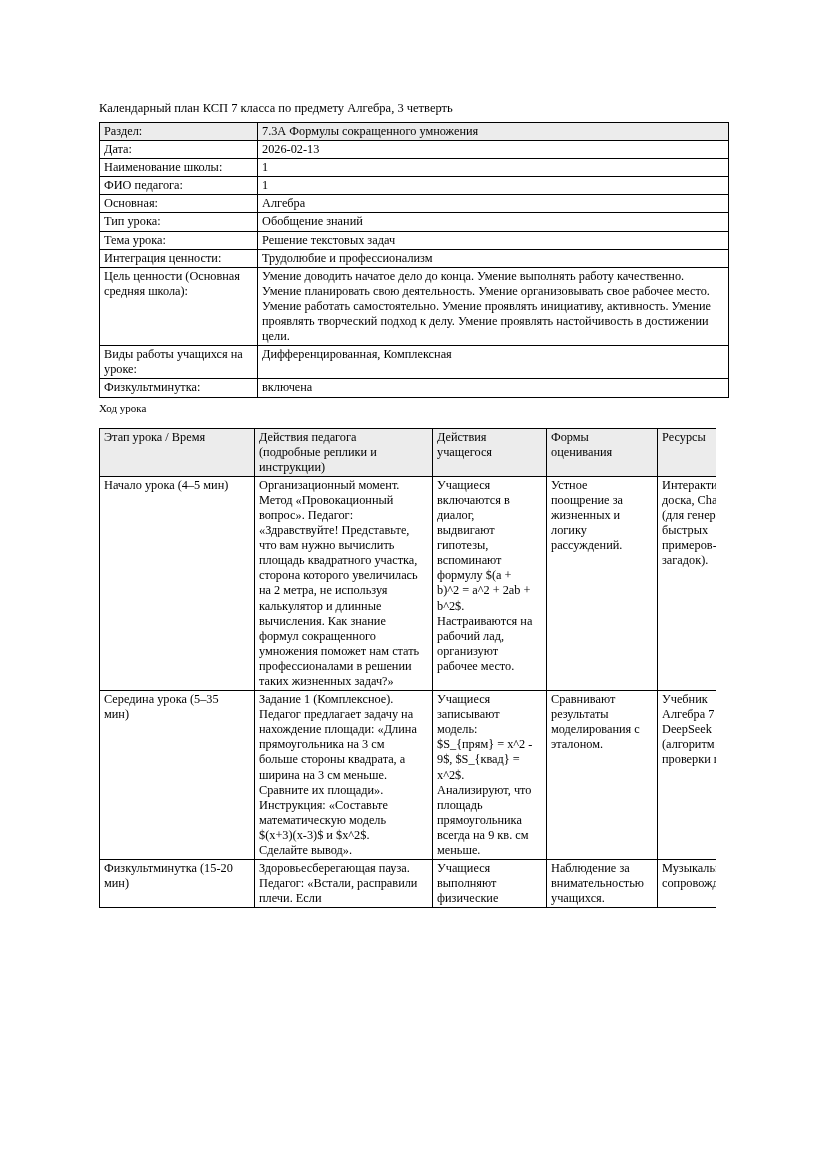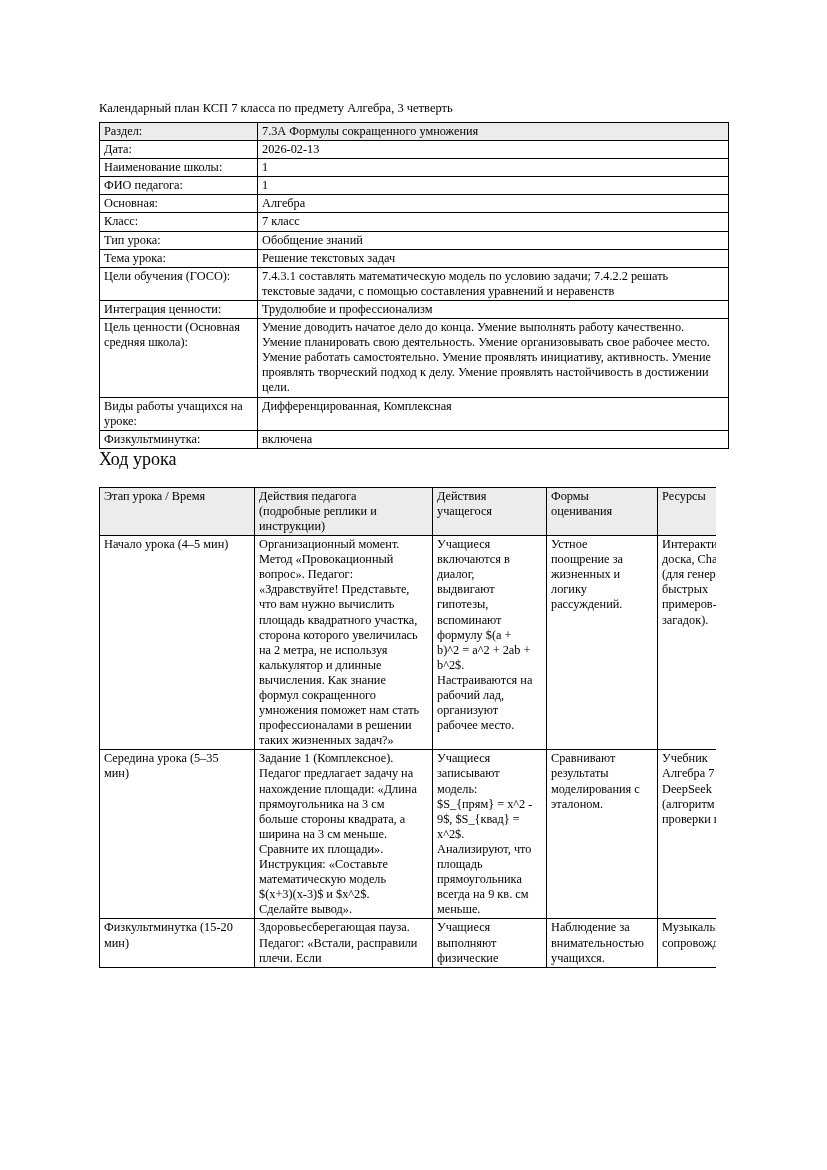--- a/index.html
+++ b/index.html
@@ -25,23 +25,23 @@
   }
 
   .doc-title {
     font-size: 12.5px;
     line-height: 16px;
     margin: 0 0 6px 0;
     white-space: nowrap;
   }
 
   .section-label {
-    font-size: 18px;
+    font-size: 11px;
     line-height: 16px;
-    margin: 2px 0 20px 0;
+    margin: 2px 0 12px 0;
   }
 
   table {
     border-collapse: collapse;
     width: 629px;
     table-layout: fixed;
     font-size: 12.3px;
     line-height: 15.1px;
   }
 
@@ -109,34 +109,26 @@
       </tr>
       <tr>
         <td>ФИО педагога:</td>
         <td>1</td>
       </tr>
       <tr>
         <td>Основная:</td>
         <td>Алгебра</td>
       </tr>
       <tr>
-        <td>Класс:</td>
-        <td>7 класс</td>
-      </tr>
-      <tr>
         <td>Тип урока:</td>
         <td>Обобщение знаний</td>
       </tr>
       <tr>
         <td>Тема урока:</td>
         <td>Решение текстовых задач</td>
-      </tr>
-      <tr>
-        <td>Цели обучения (ГОСО):</td>
-        <td>7.4.3.1 составлять математическую модель по условию задачи; 7.4.2.2 решать текстовые задачи, с помощью составления уравнений и неравенств</td>
       </tr>
       <tr>
         <td>Интеграция ценности:</td>
         <td>Трудолюбие и профессионализм</td>
       </tr>
       <tr>
         <td>Цель ценности (Основная средняя школа):</td>
         <td>Умение доводить начатое дело до конца. Умение выполнять работу качественно. Умение планировать свою деятельность. Умение организовывать свое рабочее место. Умение работать самостоятельно. Умение проявлять инициативу, активность. Умение проявлять творческий подход к делу. Умение проявлять настойчивость в достижении цели.</td>
       </tr>
       <tr>

